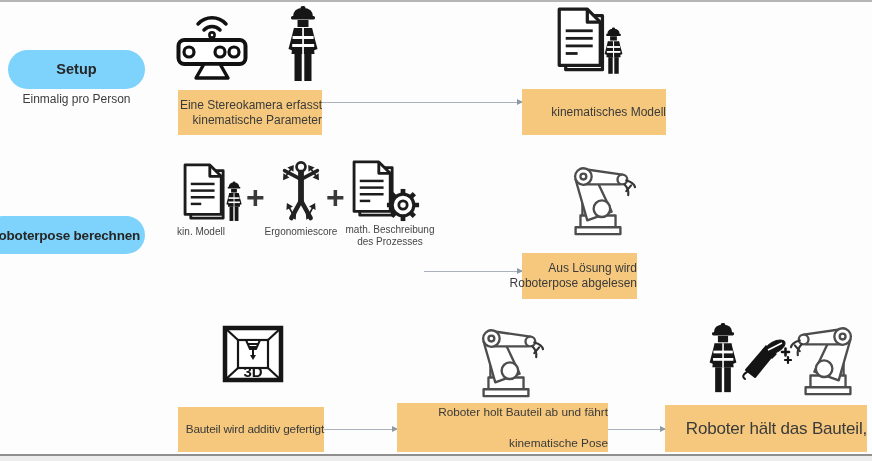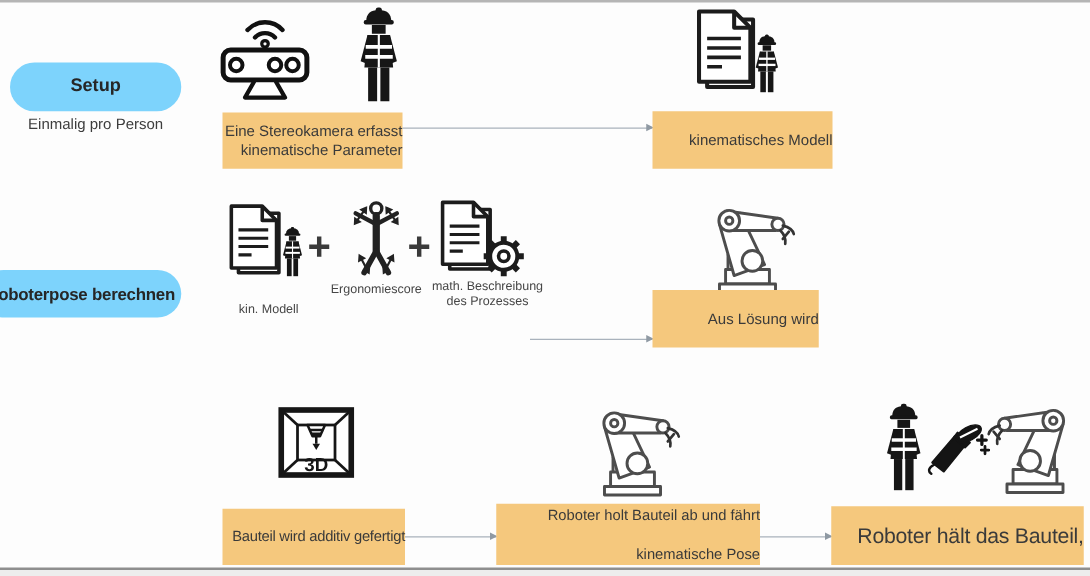--- a/index.html
+++ b/index.html
@@ -210,21 +210,21 @@
   <div class="pill" style="left:-16px;top:216px;width:161px;height:38px;">
     <div class="l1" style="font-size:13.5px;letter-spacing:-0.2px;">Roboterpose berechnen</div>
   </div>
 
   <svg class="icon" style="left:183px;top:163px;" width="46" height="59">
       <use href="#sym-docs"></use>
     </svg>
   <svg class="icon" style="left:225px;top:181px;" width="18" height="41">
       <use href="#sym-worker"></use>
     </svg>
-  <div class="iconlabel" style="left:175px;top:226px;width:80px;margin-top:16px;">kin. Modell</div>
+  <div class="iconlabel" style="left:161px;top:226px;width:80px;">kin. Modell</div>
 
   <div class="plus" style="left:246px;top:181px;">+</div>
 
   <svg class="icon" style="left:277px;top:160px;" width="48" height="62">
       <use href="#sym-ergo"></use>
     </svg>
   <div class="iconlabel" style="left:261px;top:226px;width:80px;">Ergonomiescore</div>
 
   <div class="plus" style="left:326px;top:181px;">+</div>
 
@@ -241,22 +241,23 @@
 
 
   <div class="conn" style="left:424px;top:271px;width:98px;">
     <span class="arrow"></span>
   </div>
 
   <svg class="icon" style="left:556px;top:160px;" width="84" height="76">
       <use href="#sym-robot"></use>
     </svg>
 
-  <div class="obox" style="left:522px;top:232px;width:133px;height:46px;">
+  <div class="obox" style="left:522px;top:253px;width:115px;height:46px;">
     <div>Aus Lösung wird</div>
+    <div>Roboterpose abgelesen</div>
   </div>
 
 
   <svg class="icon" style="left:222px;top:325px;" width="62" height="60" viewBox="0 0 62 60">
     <rect x="3" y="3" width="56" height="52" stroke="#161616" stroke-width="4.5" fill="#fff"></rect>
     <g stroke="#161616" stroke-width="2.2" fill="none">
       <line x1="3" y1="3" x2="16" y2="15"></line>
       <line x1="59" y1="3" x2="46" y2="15"></line>
       <line x1="3" y1="55" x2="16" y2="43"></line>
       <line x1="59" y1="55" x2="46" y2="43"></line>

